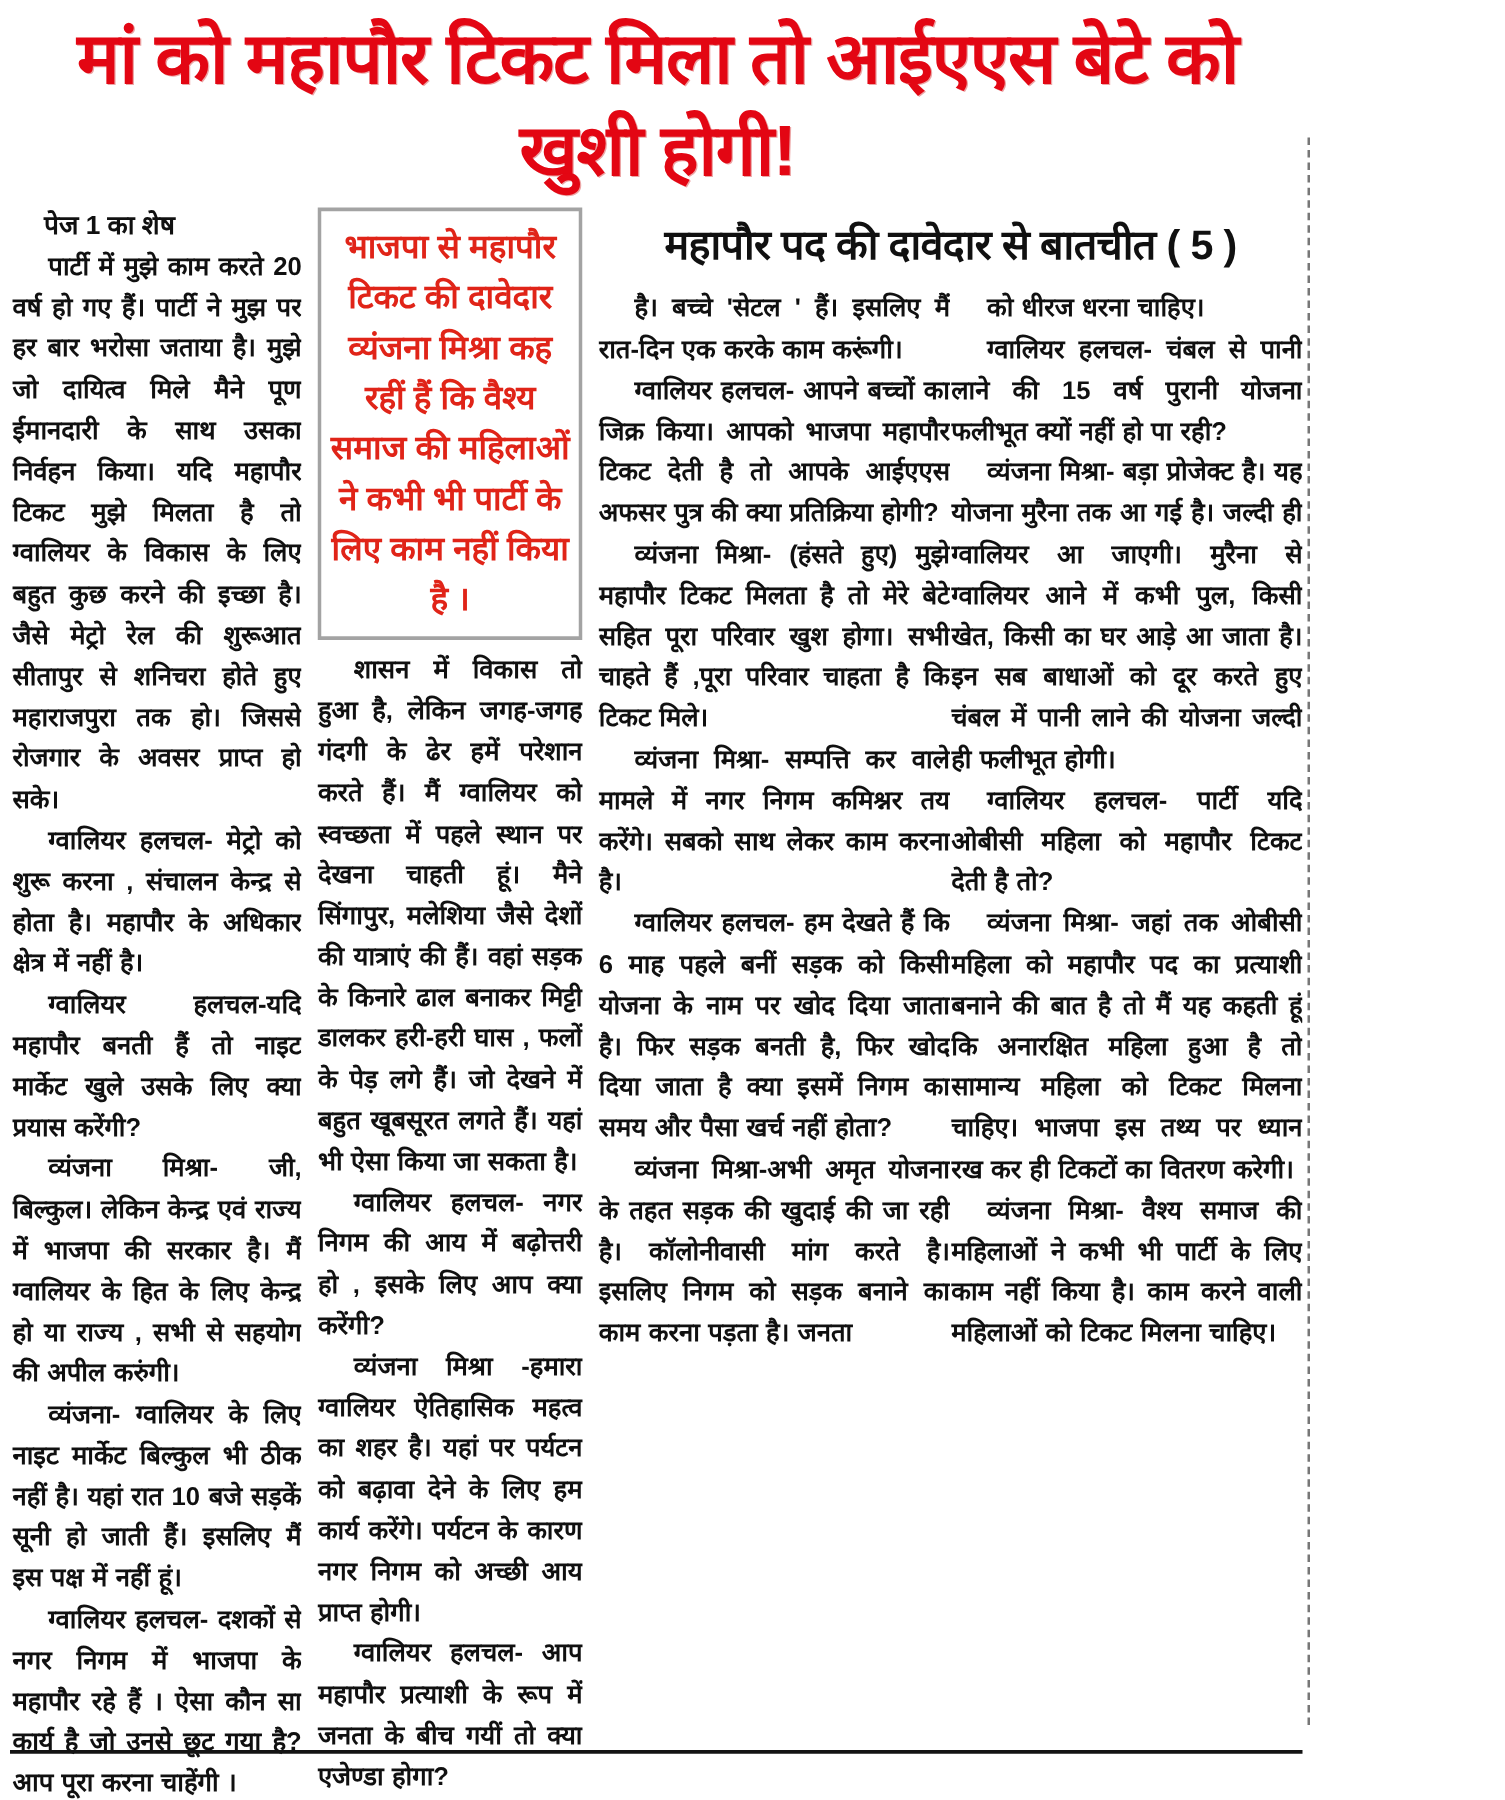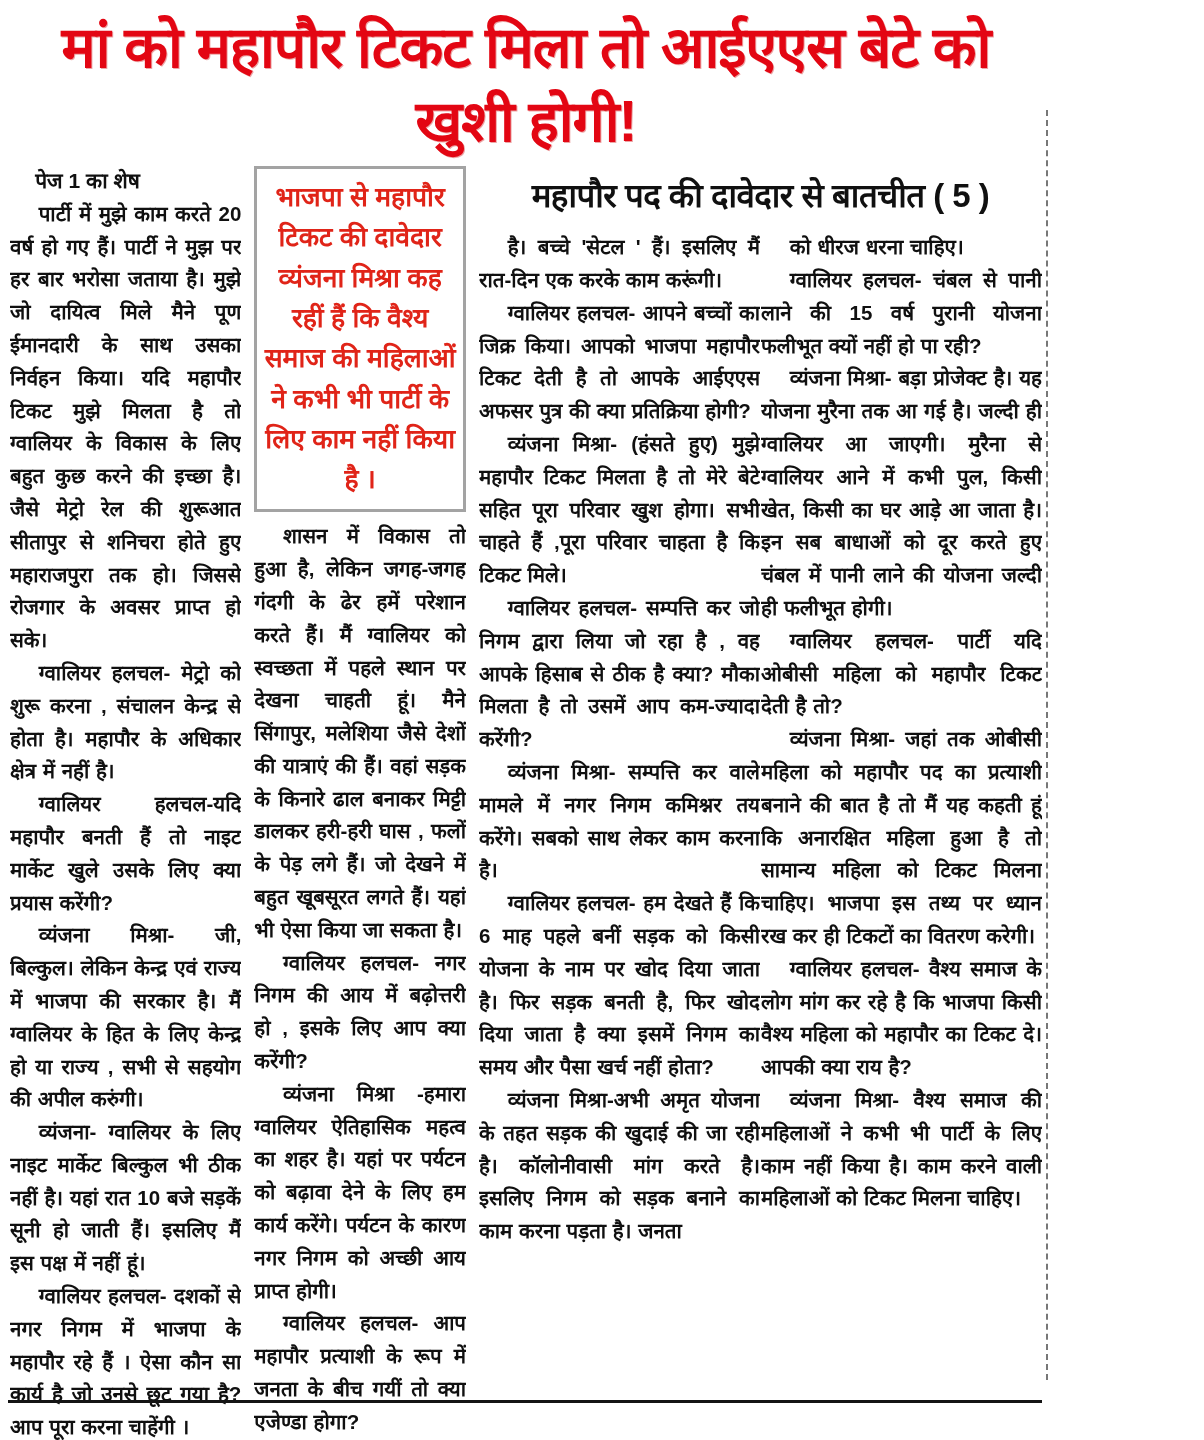--- a/index.html
+++ b/index.html
@@ -129,34 +129,32 @@
     </div>
 
     <div class="right-half">
       <h2 class="subhead">महापौर पद की दावेदार से बातचीत ( 5 )</h2>
       <div class="right-cols">
         <div class="col col-3">
           <div>
               <p class="para">है। बच्चे 'सेटल ' हैं। इसलिए मैं रात-दिन एक करके काम करूंगी।</p>
               <p class="para">ग्वालियर हलचल- आपने बच्चों का जिक्र किया। आपको भाजपा महापौर टिकट देती है तो आपके आईएएस अफसर पुत्र की क्या प्रतिक्रिया होगी?</p>
               <p class="para">व्यंजना मिश्रा- (हंसते हुए) मुझे महापौर टिकट मिलता है तो मेरे बेटे सहित पूरा परिवार खुश होगा। सभी चाहते हैं  ,पूरा परिवार चाहता है कि  टिकट मिले।</p>
-              <p class="para">ग्वालियर हलचल- सम्पत्ति कर जो  निगम द्वारा लिया जो रहा है , वह आपके हिसाब से ठीक है क्या? मौका मिलता है तो उसमें आप कम-ज्यादा करेंगी?</p>
               <p class="para">व्यंजना मिश्रा- सम्पत्ति कर वाले मामले में नगर निगम कमिश्नर तय करेंगे। सबको साथ लेकर काम करना है।</p>
               <p class="para">ग्वालियर हलचल- हम देखते हैं कि  6 माह पहले  बनीं सड़क को किसी योजना  के नाम पर खोद दिया जाता है। फिर सड़क बनती है, फिर खोद दिया जाता है क्या इसमें निगम  का समय और पैसा खर्च नहीं होता?</p>
               <p class="para">व्यंजना मिश्रा-अभी अमृत योजना के तहत सड़क की खुदाई की जा रही है। कॉलोनीवासी मांग करते है। इसलिए निगम को सड़क बनाने का काम करना पड़ता है। जनता</p>
             </div>
         </div>
         <div class="col col-4">
           <div>
               <p class="para">को धीरज धरना चाहिए।</p>
               <p class="para">ग्वालियर हलचल- चंबल से पानी लाने की 15 वर्ष पुरानी योजना फलीभूत क्यों नहीं हो पा रही?</p>
               <p class="para">व्यंजना मिश्रा- बड़ा प्रोजेक्ट है। यह योजना  मुरैना तक आ गई है। जल्दी ही ग्वालियर आ जाएगी। मुरैना से ग्वालियर आने में कभी पुल, किसी खेत, किसी का घर आड़े आ जाता है। इन सब बाधाओं को दूर  करते हुए चंबल में पानी लाने की योजना जल्दी ही फलीभूत होगी।</p>
               <p class="para">ग्वालियर हलचल- पार्टी यदि ओबीसी महिला को महापौर टिकट देती है तो?</p>
               <p class="para">व्यंजना मिश्रा- जहां तक ओबीसी  महिला को महापौर पद का प्रत्याशी  बनाने की बात है तो मैं यह कहती हूं कि अनारक्षित महिला हुआ है तो सामान्य महिला को टिकट मिलना चाहिए। भाजपा इस तथ्य पर ध्यान रख कर ही टिकटों का वितरण करेगी।</p>
-              <p class="para">ग्वालियर हलचल- वैश्य समाज के लोग मांग कर रहे है कि भाजपा किसी वैश्य महिला को महापौर का टिकट दे। आपकी क्या राय है?</p>
               <p class="para">व्यंजना मिश्रा- वैश्य समाज की महिलाओं ने कभी भी पार्टी के लिए काम नहीं किया है। काम करने वाली महिलाओं को टिकट मिलना चाहिए।</p>
             </div>
         </div>
       </div>
     </div>
 
   </div>
 
   <div class="bottom-rule"></div>
   <div class="edge-marks"></div>

